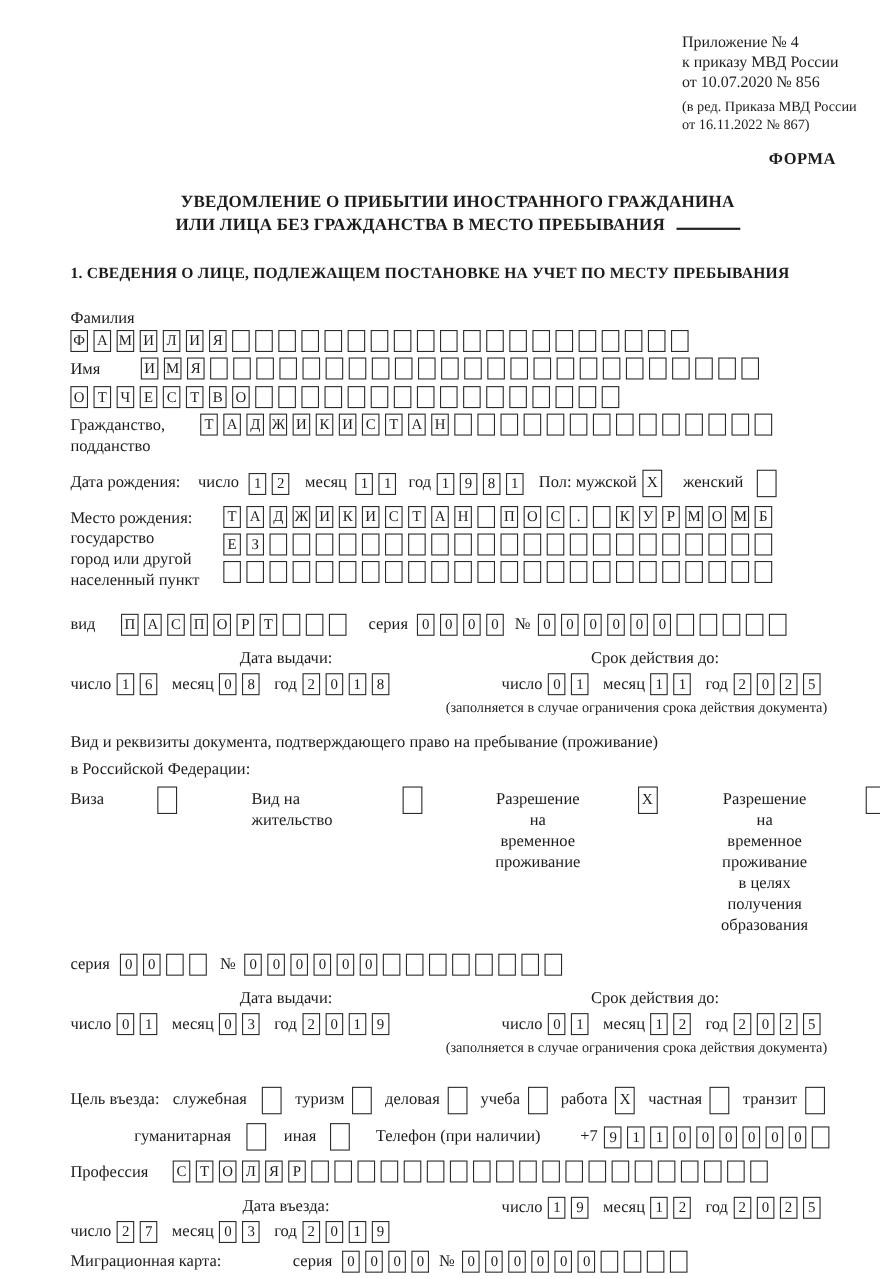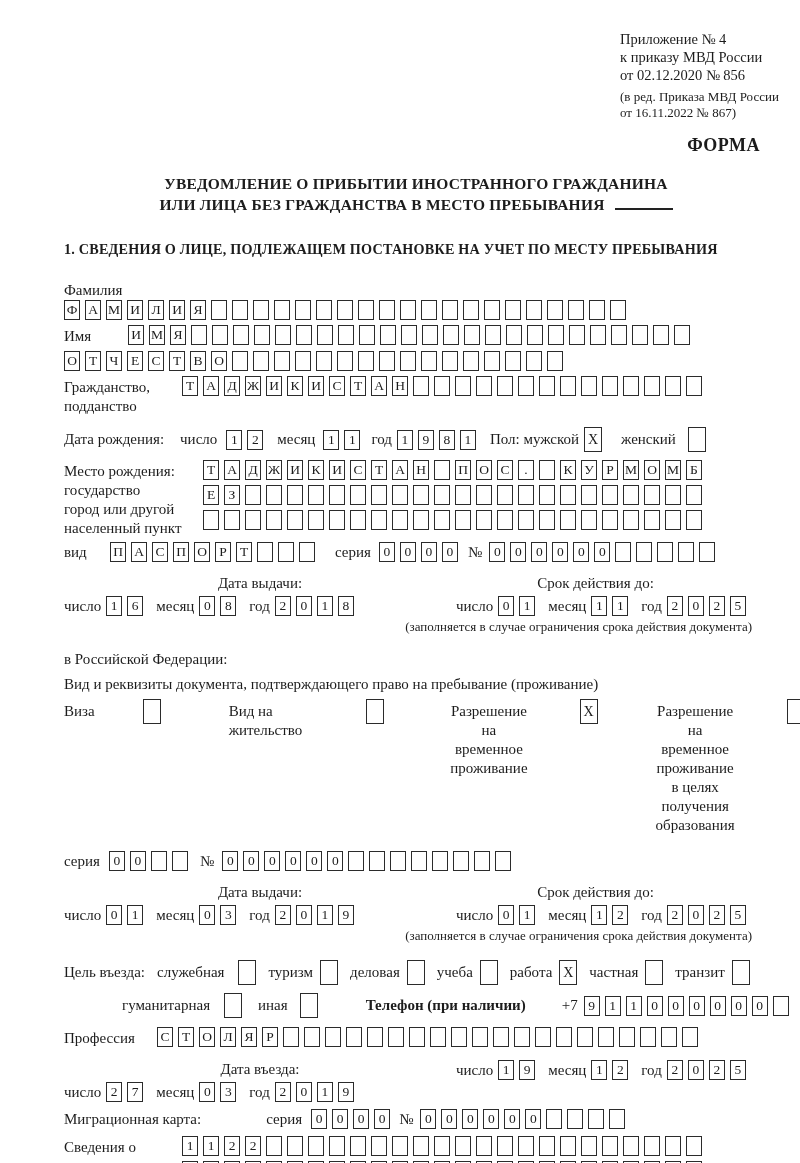--- a/index.html
+++ b/index.html
@@ -9,21 +9,21 @@
     font-family:"Liberation Serif", "DejaVu Serif", serif;
     font-size:15px; line-height:19px; overflow:hidden;
   }
   .page { padding:30px 10px 0 64px; width:800px; }
 
   .multiline { white-space:pre-line; }
 
   
   .appendix { margin-left:556px; font-size:14.5px; line-height:18px; }
   .revision { margin-left:556px; font-size:13px; line-height:16px; margin-top:5px; }
-  .forma { margin-top:15px; text-align:right; padding-right:30px; font-weight:bold; font-size:18px; letter-spacing:.5px; }
+  .forma { margin-top:15px; text-align:right; padding-right:30px; font-weight:bold; font-size:15px; letter-spacing:.5px; }
 
   .title { margin-top:18px; margin-left:-22px; text-align:center; font-weight:bold; font-size:15.5px; line-height:21px; letter-spacing:.2px; }
   .title-blank { display:inline-block; width:58px; border-bottom:2.5px solid #222; height:14px; margin-left:10px; }
 
   .sec-heading { margin-top:25px; font-weight:bold; font-size:14.2px; letter-spacing:.2px; }
 
   
   .row { display:flex; align-items:flex-start; margin-top:5px; }
   .lbl { flex:none; padding-top:2px; }
   .cells { display:inline-flex; gap:5px; flex:none; }
@@ -52,34 +52,34 @@
   .dline .cells:last-child { margin-right:0; }
   .limit-note { font-size:13px; line-height:16px; text-align:right; padding-right:38px; margin-top:3px; }
 
   .intro { margin-top:12px; line-height:25px; }
 
   .permit-opts { margin-top:2px; align-items:flex-start;gap:42px; }
   .permit-opts .checkbox { margin-left:10px; margin-top:0; }
   .popt-label { padding-top:3px; }
   .center { text-align:center; }
 
-  .purpose-row { align-items:center; margin-top:16px; }
+  .purpose-row { align-items:center; margin-top:28px; }
   .purpose-row .checkbox { margin-left:7px; }
   .purpose-row .polbl { margin-left:12px; }
 
   .phone-row { align-items:center; margin-top:8px; }
 </style>
 </head>
 <body>
 
 <div class="page">
 
   <div class="appendix multiline">Приложение № 4
 к приказу МВД России
-от 02.12.2020 № 856</div>
+от 10.07.2020 № 856</div>
   <div class="revision multiline">(в ред. Приказа МВД России
 от 16.11.2022 № 867)</div>
   <div class="forma">ФОРМА</div>
 
   <div class="title">
     <div>УВЕДОМЛЕНИЕ О ПРИБЫТИИ ИНОСТРАННОГО ГРАЖДАНИНА</div>
     <div>
       <span>ИЛИ ЛИЦА БЕЗ ГРАЖДАНСТВА В МЕСТО ПРЕБЫВАНИЯ</span><span class="title-blank"></span>
     </div>
   </div>
@@ -319,21 +319,21 @@
           <span class="cell"></span>
           <span class="cell"></span>
           <span class="cell"></span>
           <span class="cell"></span>
           <span class="cell"></span>
         </span>
     </span>
   </div>
 
 
-  <div class="row" style="margin-top:4px; align-items:center;">
+  <div class="row" style="margin-top:20px; align-items:center;">
     <span style="width:46px">вид</span>
     <span class="cells">
         <span class="cell">П</span>
         <span class="cell">А</span>
         <span class="cell">С</span>
         <span class="cell">П</span>
         <span class="cell">О</span>
         <span class="cell">Р</span>
         <span class="cell">Т</span>
         <span class="cell"></span>
@@ -405,22 +405,22 @@
             <span class="cell">0</span>
             <span class="cell">2</span>
             <span class="cell">5</span>
           </span>
       </div>
     </div>
   </div>
   <div class="limit-note">(заполняется в случае ограничения срока действия документа)</div>
 
   <div class="intro">
+    <div>Вид и реквизиты документа, подтверждающего право на пребывание (проживание)</div>
     <div>в Российской Федерации:</div>
-    <div>Вид и реквизиты документа, подтверждающего право на пребывание (проживание)</div>
   </div>
 
   <div class="row permit-opts">
     <span class="popt-label">Виза</span>
     <span class="checkbox" style="margin-left:6px;"></span>
     <span class="popt-label" style="margin-left:26px;">Вид на жительство</span>
     <span class="checkbox" style="margin-left:22px;"></span>
     <span class="popt-label center multiline" style="margin-left:24px; width:178px;">Разрешение на временное
 проживание</span>
     <span class="checkbox">X</span>
@@ -521,21 +521,21 @@
     <span class="checkbox"></span>
     <span class="polbl">транзит</span>
     <span class="checkbox"></span>
   </div>
 
   <div class="row phone-row">
     <span style="margin-left:58px;">гуманитарная</span>
     <span class="checkbox" style="margin-left:14px;"></span>
     <span style="margin-left:16px;">иная</span>
     <span class="checkbox" style="margin-left:12px;"></span>
-    <span style="margin-left:48px;font-weight:bold;">Телефон (при наличии)</span>
+    <span style="margin-left:24px;">Телефон (при наличии)</span>
     <span style="margin-left:36px; margin-right:6px;">+7</span>
     <span class="cells">
         <span class="cell">9</span>
         <span class="cell">1</span>
         <span class="cell">1</span>
         <span class="cell">0</span>
         <span class="cell">0</span>
         <span class="cell">0</span>
         <span class="cell">0</span>
         <span class="cell">0</span>

